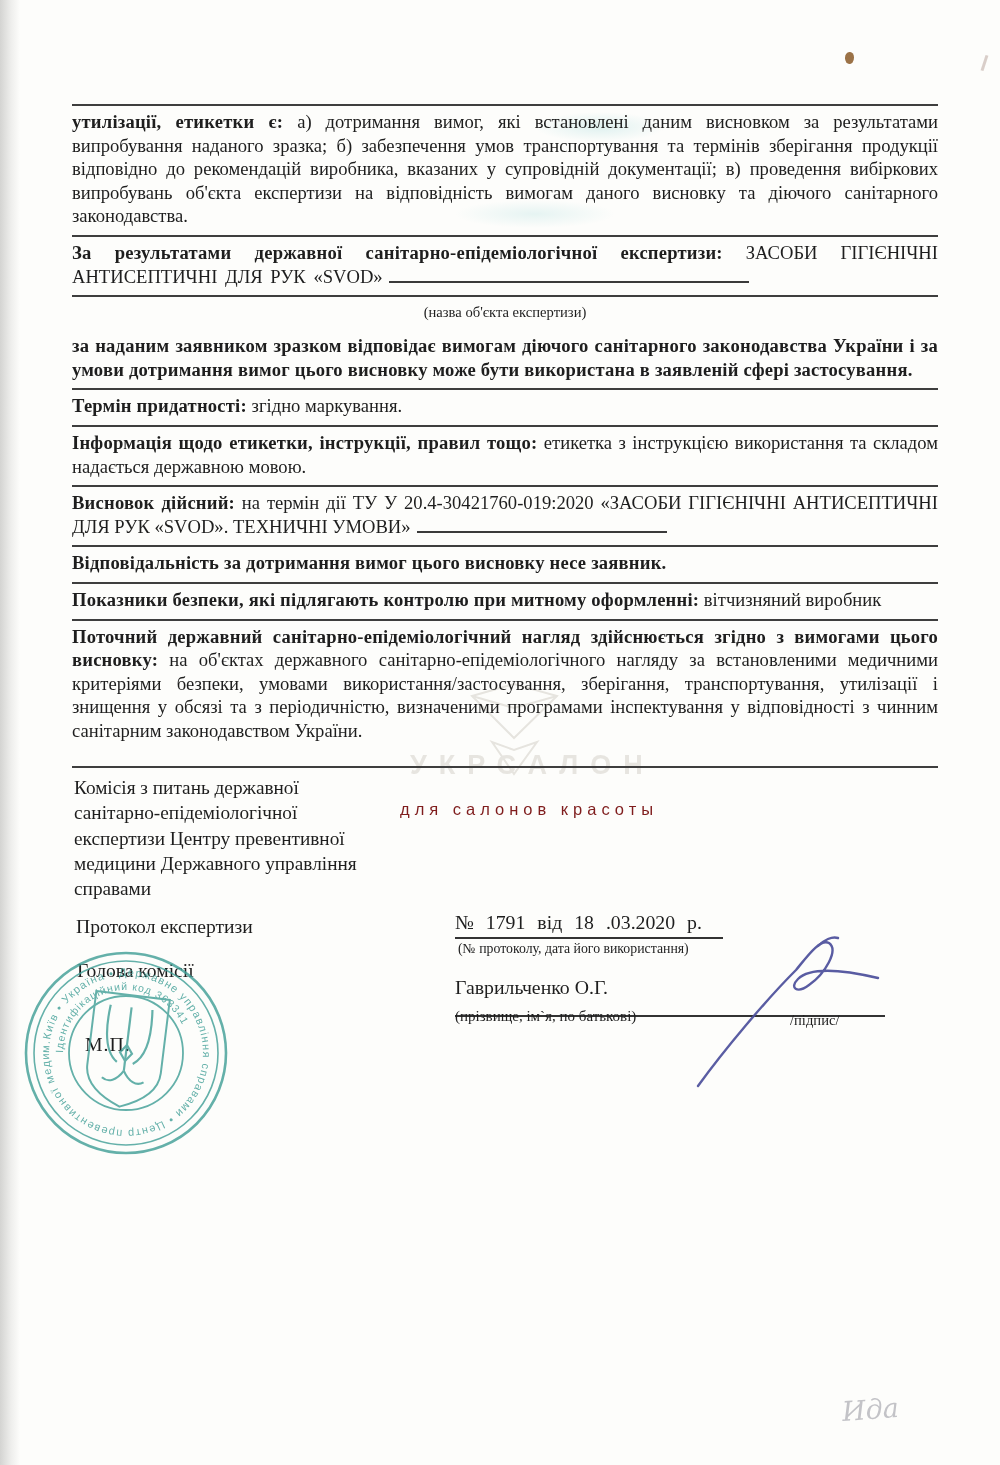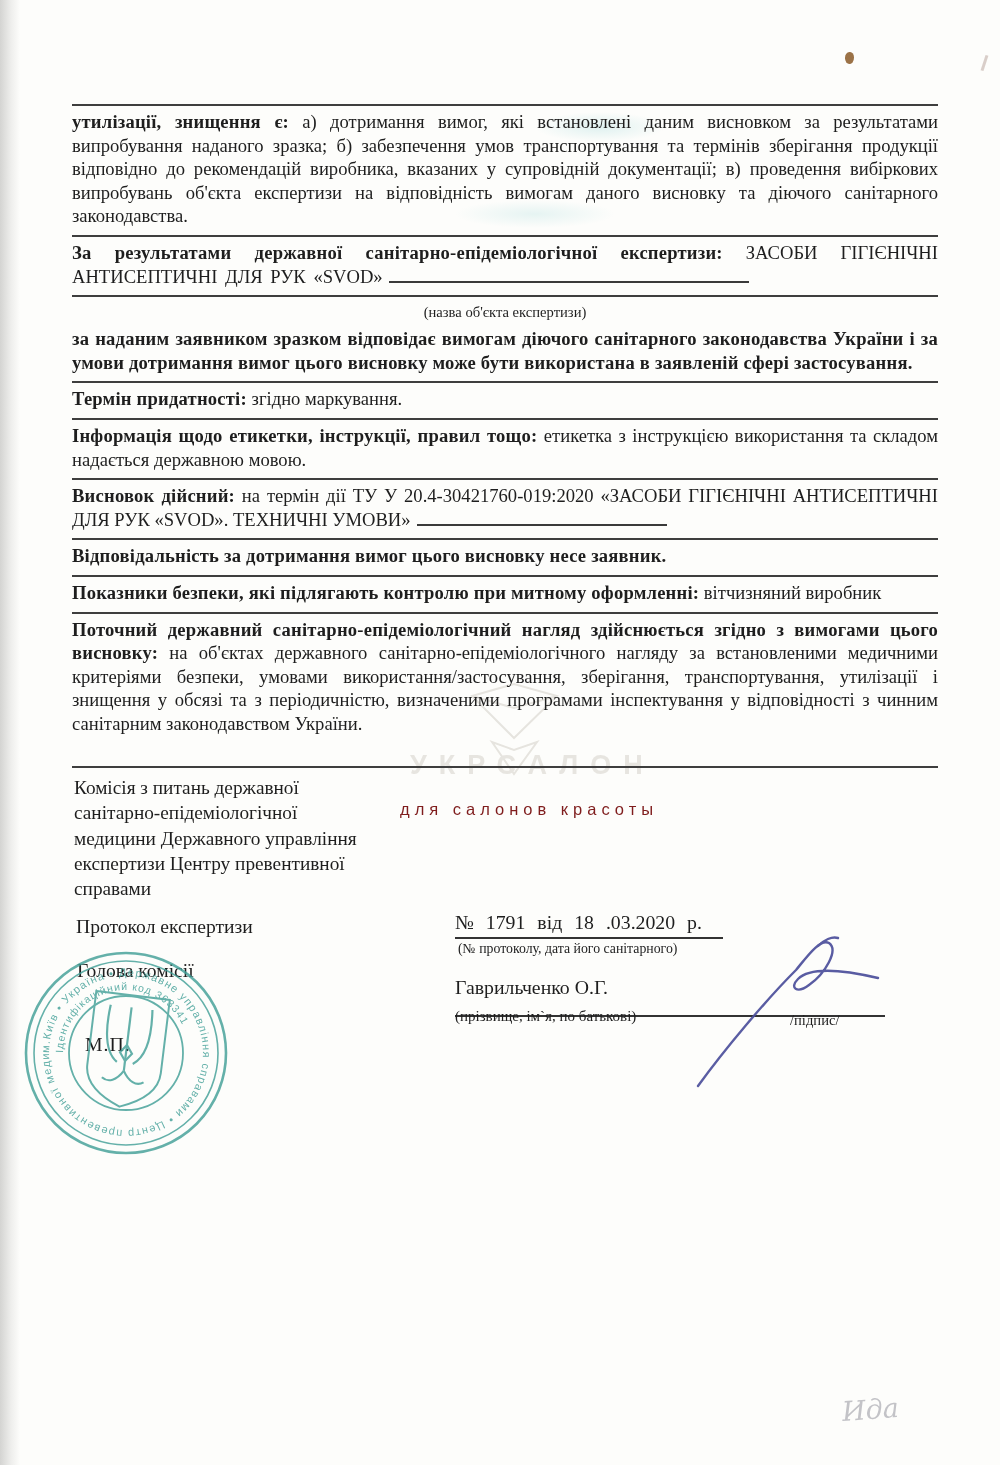--- a/index.html
+++ b/index.html
@@ -81,32 +81,32 @@
       <path d="M20 18 L62 6 L105 18 L62 60 Z"></path>
       <path d="M20 18 L62 30 L105 18"></path>
       <path d="M40 64 L62 96 L85 64 L62 72 Z"></path>
     </g>
   </svg>
   <div class="wm-brand">УКРСАЛОН</div>
   <div class="wm-tagline">для салонов красоты</div>
 
   <div class="content">
     <div class="sec rule-top">
-      <p class="para"><b>утилізації, знищення є:</b>
+      <p class="para"><b>утилізації, етикетки є:</b>
         <span>а) дотримання вимог, які встановлені даним висновком за результатами випробування наданого зразка; б) забезпечення умов транспортування та термінів зберігання продукції відповідно до рекомендацій виробника, вказаних у супровідній документації; в) проведення вибіркових випробувань об'єкта експертизи на відповідність вимогам даного висновку та діючого санітарного законодавства.</span></p>
     </div>
 
     <div class="sec rule-top">
       <p class="para ws2"><b>За результатами державної санітарно-епідеміологічної експертизи:</b>
         <span>ЗАСОБИ ГІГІЄНІЧНІ АНТИСЕПТИЧНІ ДЛЯ РУК «SVOD»</span><span class="trail trail-svod"></span></p>
     </div>
 
     <div class="sec rule-top">
       <p class="caption-center">(назва об'єкта експертизи)</p>
-      <p class="para" style="padding-top:4px;"><b>за наданим заявником зразком відповідає вимогам діючого санітарного законодавства України і за умови дотримання вимог цього висновку може бути використана в заявленій сфері застосування.</b></p>
+      <p class="para" style="padding-top:4px;margin-top:7px;"><b>за наданим заявником зразком відповідає вимогам діючого санітарного законодавства України і за умови дотримання вимог цього висновку може бути використана в заявленій сфері застосування.</b></p>
     </div>
 
     <div class="sec rule-top">
       <p class="para"><b>Термін придатності:</b>
         <span>згідно маркування.</span></p>
     </div>
 
     <div class="sec rule-top">
       <p class="para"><b>Інформація щодо етикетки, інструкції, правил тощо:</b>
         <span>етикетка з інструкцією використання та складом надається державною мовою.</span></p>
@@ -129,29 +129,29 @@
     <div class="sec rule-top">
       <p class="para"><b>Поточний державний санітарно-епідеміологічний нагляд здійснюється згідно з вимогами цього висновку:</b>
         <span>на об'єктах державного санітарно-епідеміологічного нагляду за встановленими медичними критеріями безпеки, умовами використання/застосування, зберігання, транспортування, утилізації і знищення у обсязі та з періодичністю, визначеними програмами інспектування у відповідності з чинним санітарним законодавством України.</span></p>
     </div>
   </div>
 
   <div class="commission">
     <div class="comm-left">
       <div>Комісія з питань державної</div>
       <div>санітарно-епідеміологічної</div>
+      <div>експертизи Центру  превентивної</div>
       <div>медицини Державного  управління</div>
-      <div>експертизи Центру  превентивної</div>
       <div>справами</div>
     </div>
   </div>
 
   <div class="protocol-label">Протокол експертизи</div>
   <div class="protocol-value">№ 1791 від 18 .03.2020 р.</div>
-  <div class="protocol-caption">(№ протоколу, дата його санітарного)</div>
+  <div class="protocol-caption">(№ протоколу, дата його використання)</div>
 
   <div class="head-label">Голова комісії</div>
   <div class="seal-label">М.П.</div>
   <div class="name-line">Гаврильченко О.Г.</div>
   <div class="name-caption">(прізвище, ім`я, по батькові)</div>
   <div class="sign-caption">/підпис/</div>
 
   <svg class="signature-svg" width="232" height="165" viewBox="0 0 232 165">
     <g fill="none" stroke="#4c4f9b" stroke-width="2.4" stroke-linecap="round" opacity=".92">
       <path d="M30 158 C 56 122, 98 72, 128 42 C 138 30, 152 10, 161 15 C 171 22, 157 46, 141 57 C 129 66, 121 60, 130 51 C 143 38, 176 42, 210 50"></path>

